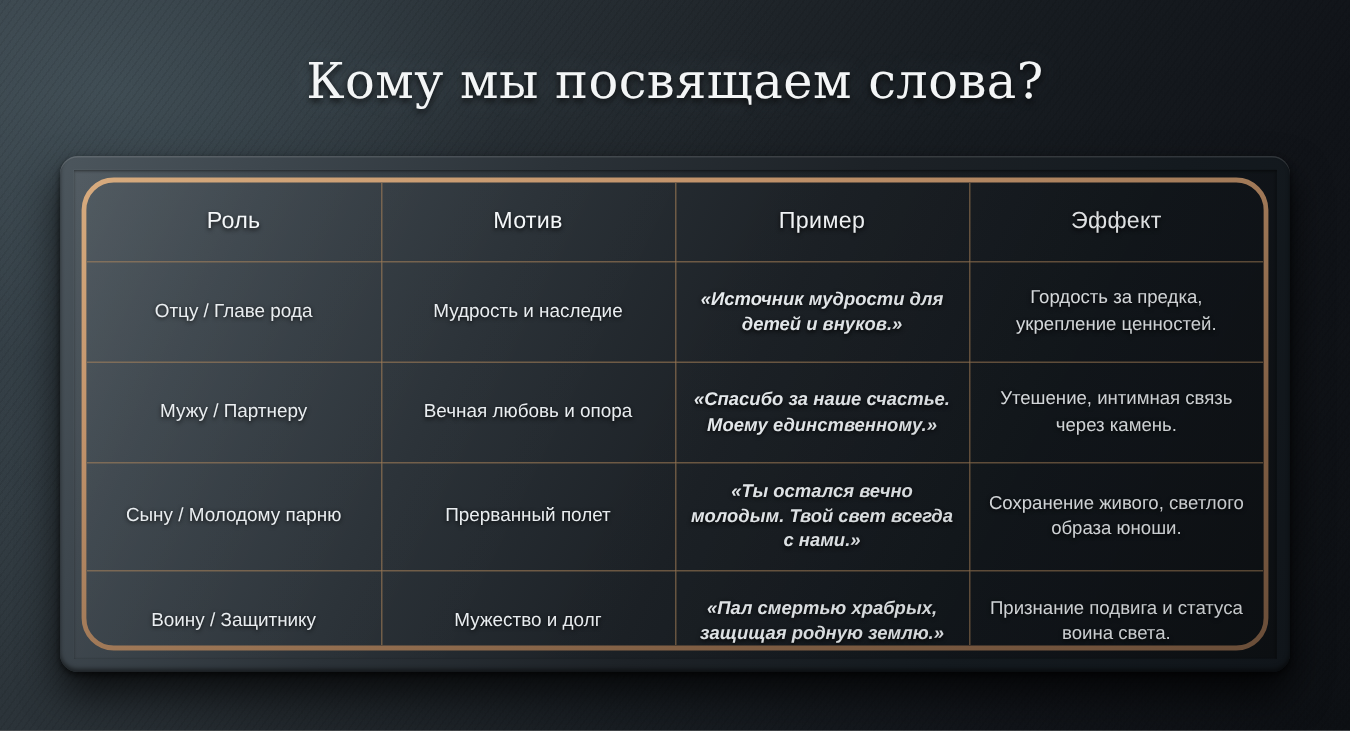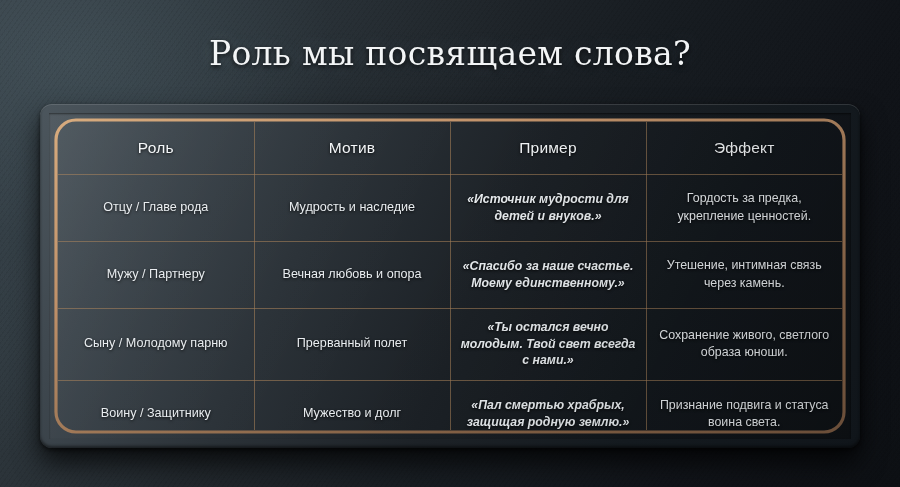--- a/index.html
+++ b/index.html
@@ -124,21 +124,21 @@
     pointer-events:none;
     background:linear-gradient(116deg, rgba(255,255,255,.055) 0%, rgba(255,255,255,.02) 22%, rgba(0,0,0,0) 45%, rgba(0,0,0,.10) 75%, rgba(0,0,0,.18) 100%);
     z-index:3;
   }
 </style>
 </head>
 <body>
 
 <div id="backdrop"></div>
 
-<div id="title">Роль мы посвящаем слова?</div>
+<div id="title">Кому мы посвящаем слова?</div>
 
 <div id="plaque">
   <div id="frame">
 
     <div id="table-wrap">
       <table>
         <thead>
           <tr>
             <th>Роль</th>
             <th>Мотив</th>

